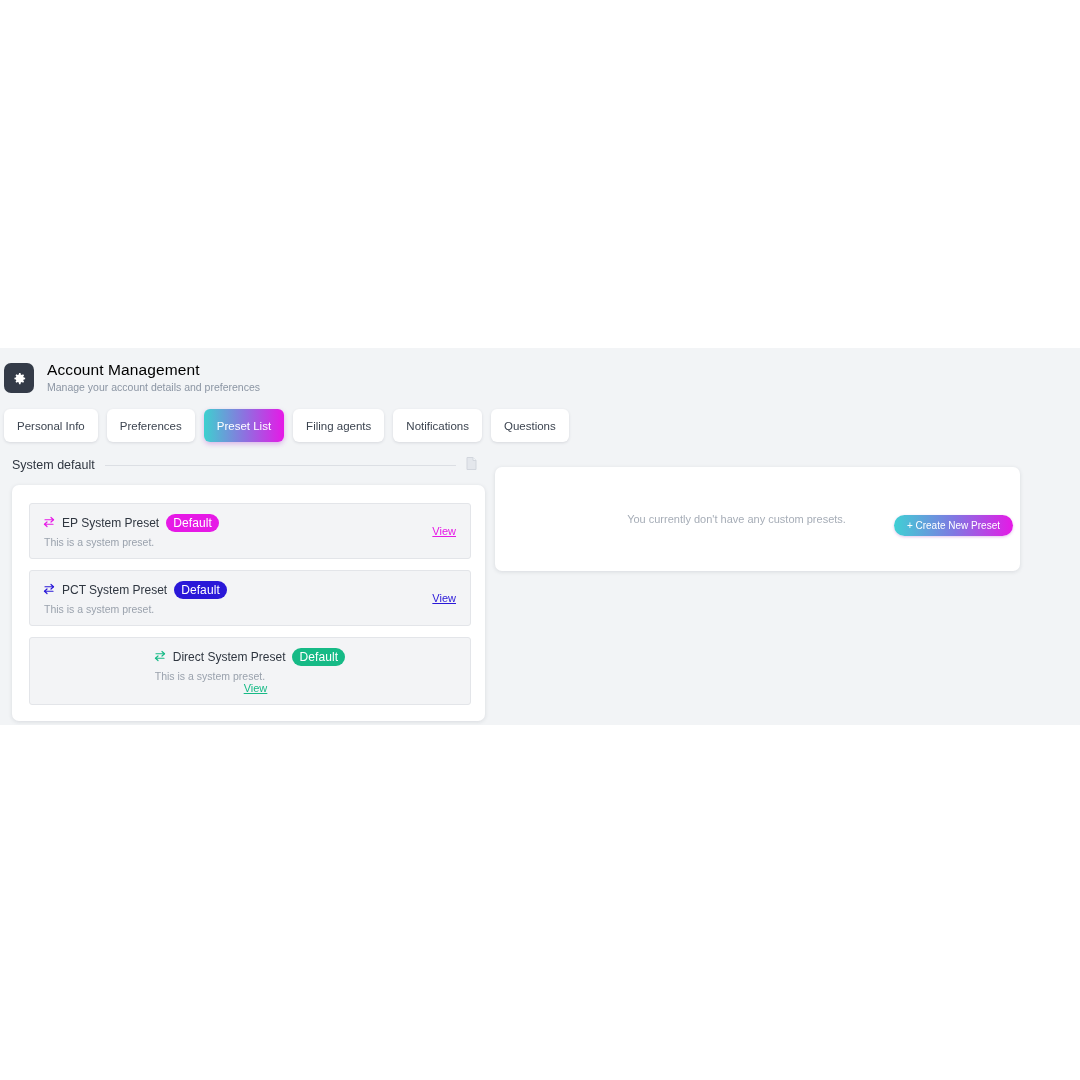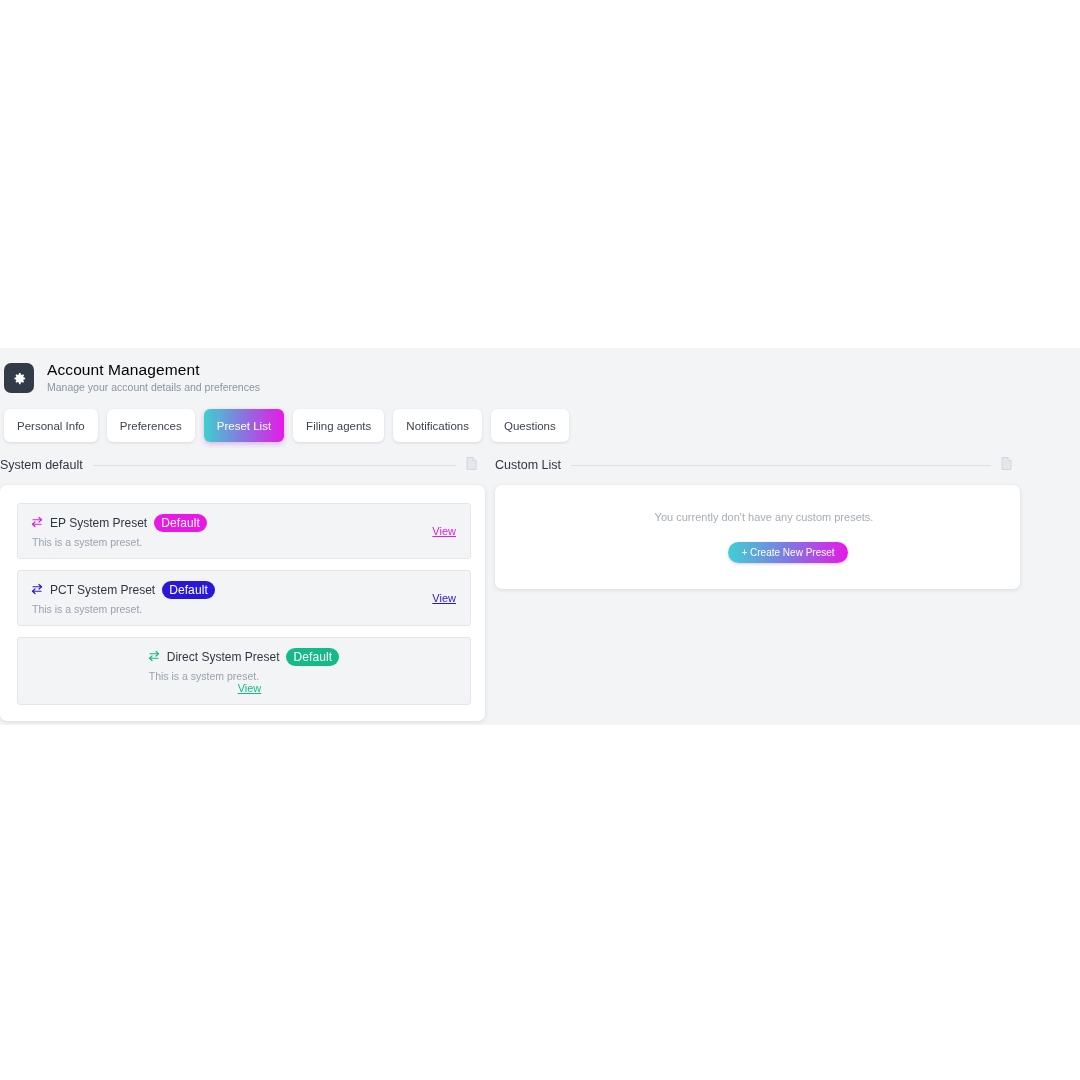--- a/index.html
+++ b/index.html
@@ -87,21 +87,21 @@
     background: linear-gradient(90deg, #3ed0cf 0%, #8f6fe0 52%, #e619e6 100%);
     color: #ffffff;
     box-shadow: 0 2px 5px rgba(160,30,200,.30);
   }
 
   
   .columns {
     display: flex;
     padding: 14px 0 0 0;
   }
-  .col-left  { width: 485px; padding-left: 0; }
+  .col-left  { width: 485px; padding-left: 12px; }
   .col-right { width: 535px; padding-left: 10px; }
 
   
   .section-head {
     display: flex;
     align-items: center;
     gap: 10px;
     padding-right: 8px;
     height: 18px;
   }
@@ -119,22 +119,22 @@
 
   
   .card {
     margin-top: 11px;
     background: #ffffff;
     border-radius: 7px;
     box-shadow: 0 1px 4px rgba(30,40,60,.12);
   }
   .card-left  { padding: 18px 14px 16px 17px; }
   .card-right { padding: 26px 7px 26px 20px; min-height: 104px;
-                display: flex; flex-direction: column;
-                align-items: center; justify-content: space-between; }
+                display: flex; flex-direction: row;
+                align-items: center; justify-content: flex-end; }
 
   
   .preset-row {
     display: flex;
     align-items: center;
     background: #f3f4f6;
     border: 1px solid #e3e5e9;
     border-radius: 3px;
     padding: 10px 14px 10px 13px;
     margin-bottom: 11px;
@@ -300,30 +300,20 @@
               </div>
               <div class="preset-desc">This is a system preset.</div>
             </div>
             <div class="view-link" style="color:#16ba86">View</div>
           </div>
 
         </div>
       </div>
 
       <div class="col-right">
-        <div class="section-head">
-          <div class="section-title">Custom List</div>
-          <div class="section-rule"></div>
-          <span class="section-page-icon">
-            <svg width="11" height="13" viewBox="0 0 11 13" aria-hidden="true">
-              <path d="M1 0.5h6L10 3.5v9H1z" fill="#e4e7ec" stroke="#d2d6dd" stroke-width="1"></path>
-              <path d="M7 0.5V3.5h3" fill="#f4f6f8" stroke="#d2d6dd" stroke-width="1"></path>
-            </svg>
-          </span>
-        </div>
 
         <div class="card card-right">
           <div class="empty-text">You currently don't have any custom presets.</div>
           <button class="create-btn">+ Create New Preset</button>
         </div>
       </div>
 
     </div>
   </div>
 </div>

